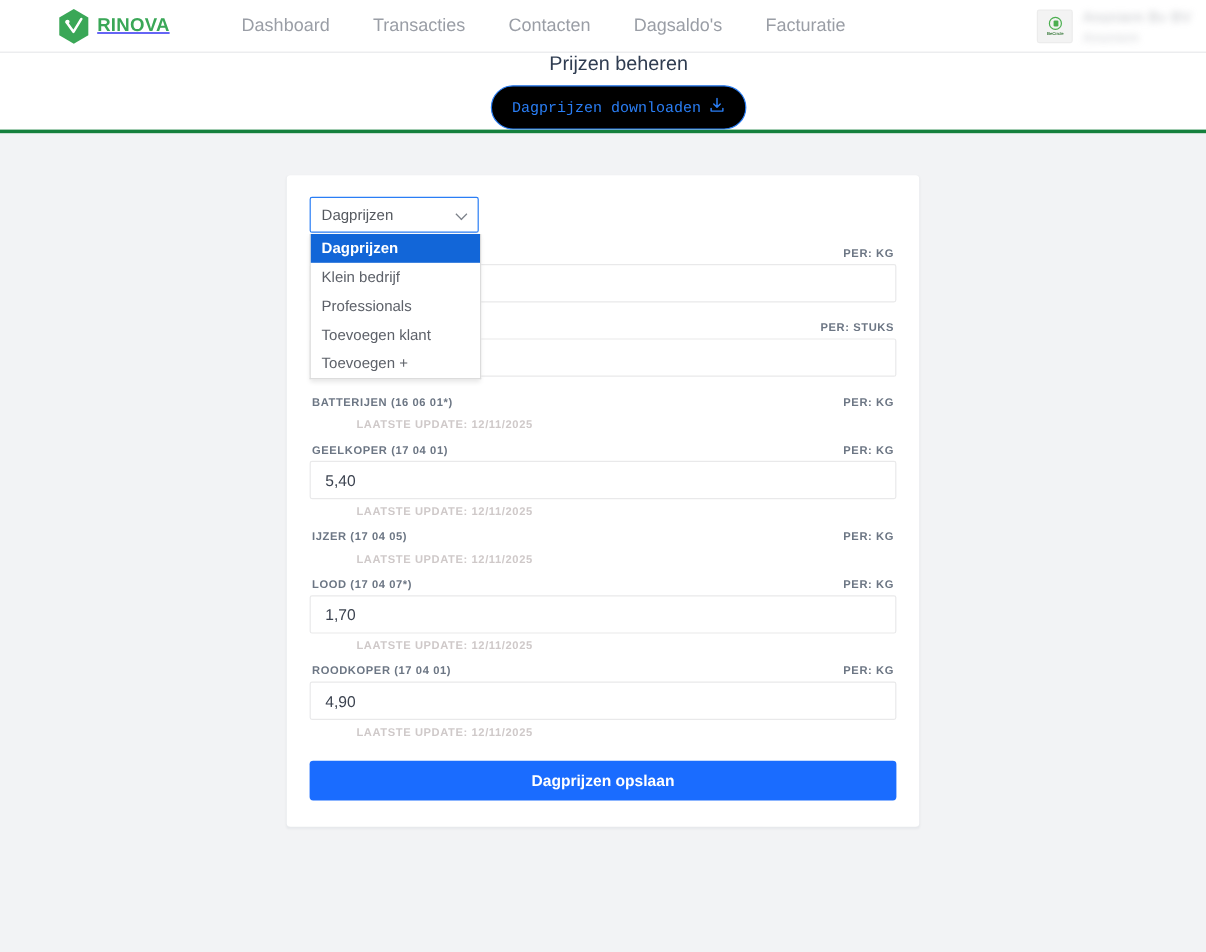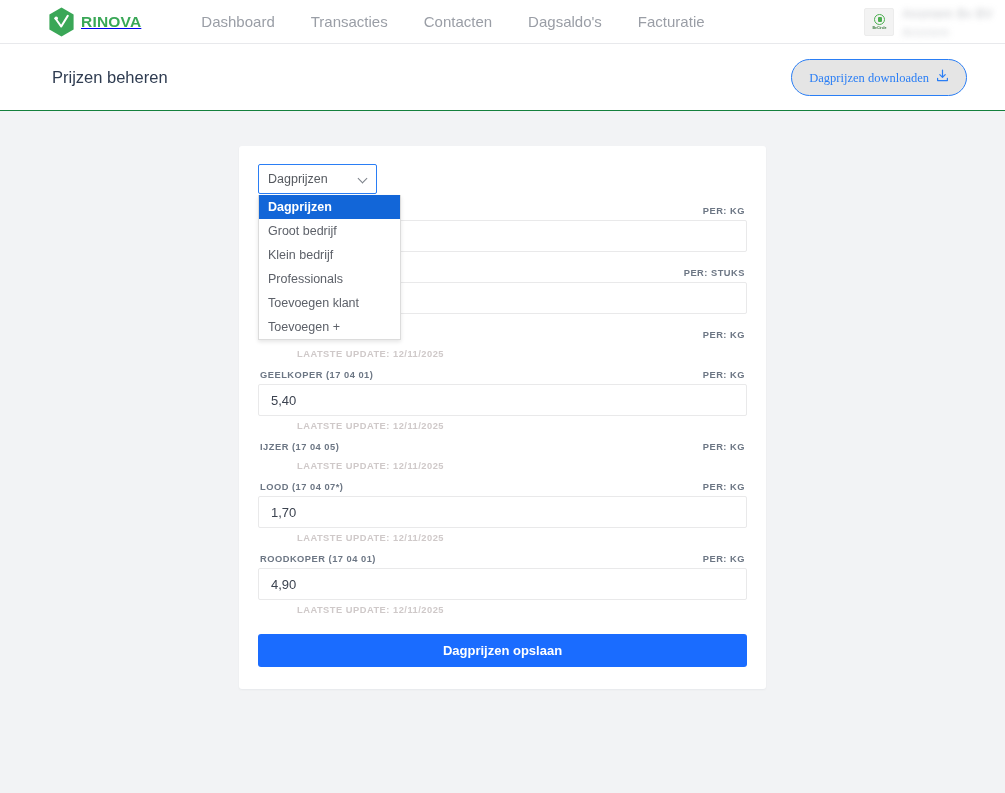--- a/index.html
+++ b/index.html
@@ -109,43 +109,44 @@
   .user-text .l2 {
     font-size: 11px;
     color: #a6aab1;
     letter-spacing: 0.5px;
   }
 
   
   .titlebar {
     height: 67px;
     background: #ffffff;
-    border-bottom: 1px solid #15803d;
+    border-bottom: 3px solid #15803d;
     display: flex;
     align-items: center;
     justify-content: space-between;
-    padding: 0 38px 0 52px;
+    padding: 0 26px 0 52px;
+    flex-direction: column;
   }
   .page-title {
     font-size: 16.5px;
     color: #2f3c51;
     font-weight: 400;
   }
   .download-btn {
     border: 1px solid #2a7ef5;
     color: #2a7ef5;
-    background: #e5e5e5;
+    background: #000000;
     border-radius: 20px;
     font-size: 12.5px;
     padding: 9px 17px;
     display: inline-flex;
-    align-items: flex-end;
+    align-items: center;
     gap: 7px;
     cursor: pointer;
-    font-family: Liberation Serif, serif;
+    font-family: Liberation Mono, monospace;
     white-space: nowrap;
   }
 
   
   .content {
     padding-top: 35px;
     display: flex;
     justify-content: center;
   }
   .card {
@@ -153,21 +154,21 @@
     background: #ffffff;
     border-radius: 3px;
     padding: 18px 19px 22px 19px;
     box-shadow: 0 1px 2px rgba(20,30,50,0.05);
     position: relative;
   }
 
   
   .select-wrap {
     position: relative;
-    width: 119px;
+    width: 141px;
     margin-bottom: 12px;
   }
   .select-box {
     height: 30px;
     border: 1.5px solid #2a7ef5;
     border-radius: 2px;
     background: #fff;
     display: flex;
     align-items: center;
     justify-content: space-between;
@@ -327,21 +328,20 @@
 <div class="content">
   <div class="card">
 
     <div class="select-wrap">
       <div class="select-box">
         <span>Dagprijzen</span>
         <span class="chev"></span>
       </div>
       <div class="dropdown">
         <div class="option selected">Dagprijzen</div>
-        <div class="option">Groot bedrijf</div>
         <div class="option">Klein bedrijf</div>
         <div class="option">Professionals</div>
         <div class="option">Toevoegen klant</div>
         <div class="option">Toevoegen +</div>
       </div>
     </div>
 
     
     <div class="row">
       <div class="row-head">

